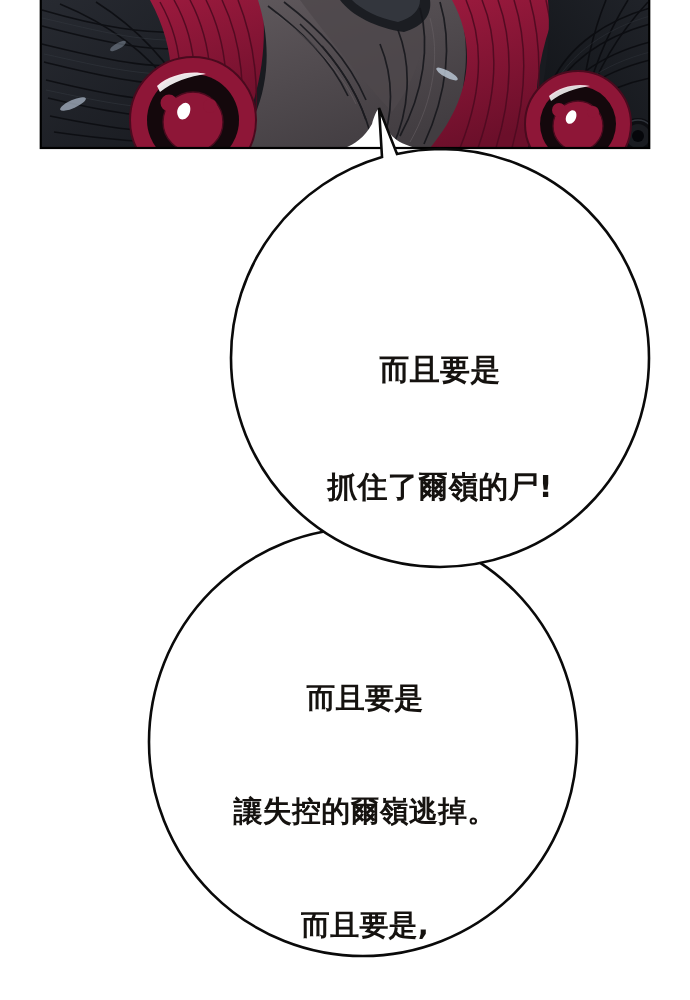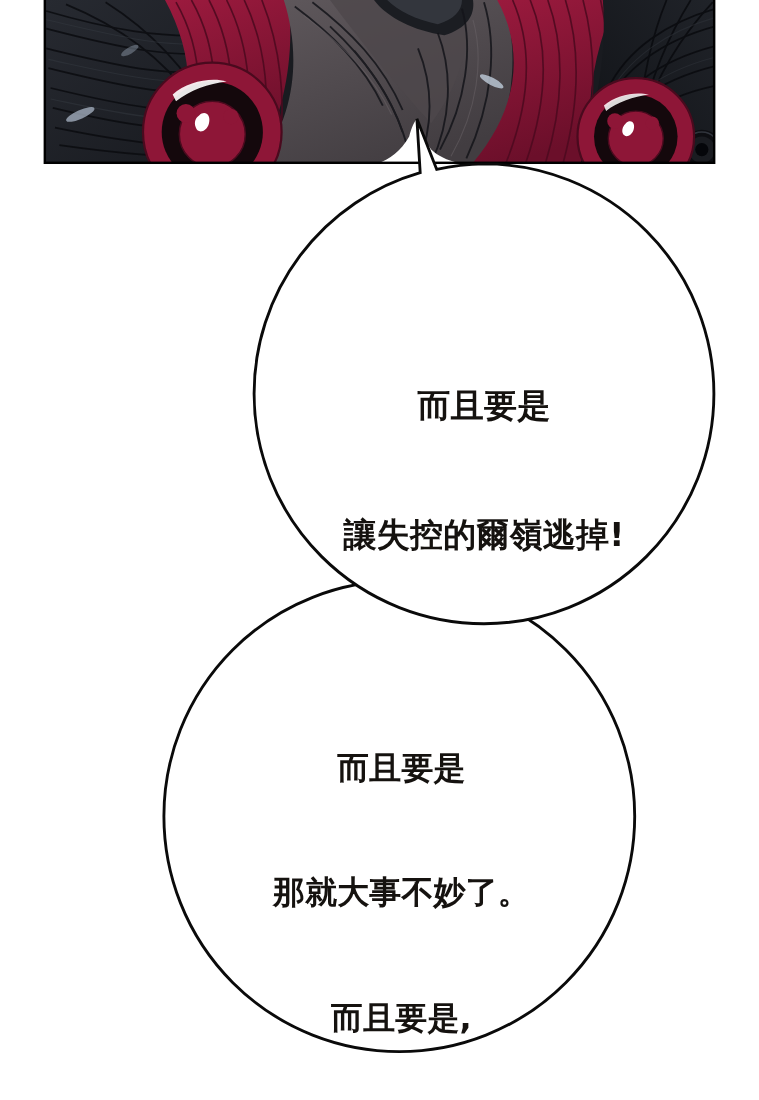--- a/index.html
+++ b/index.html
@@ -238,25 +238,25 @@
                A 209 209 0 0 1 440 149 Z" fill="#ffffff" stroke="#0a0a0a" stroke-width="2.6"></path>
 
       <path d="M 322 512
                A 209 209 0 0 0 486 556
                A 214 214 0 0 0 322 512 Z" fill="#ffffff" stroke="none"></path>
     </svg>
   </div>
 
   <div id="bubble1-text" class="bubble-text">
     <span class="line">而且要是</span>
-    <span class="line">讓失控的爾嶺逃掉!</span>
+    <span class="line">抓住了爾嶺的尸!</span>
   </div>
 
   <div id="bubble2-text" class="bubble-text">
     <span class="line">而且要是</span>
-    <span class="line">那就大事不妙了。</span>
+    <span class="line">讓失控的爾嶺逃掉。</span>
     <span class="line">而且要是,</span>
     
     
     
   </div>
 
 </div>
 
 </body></html>

